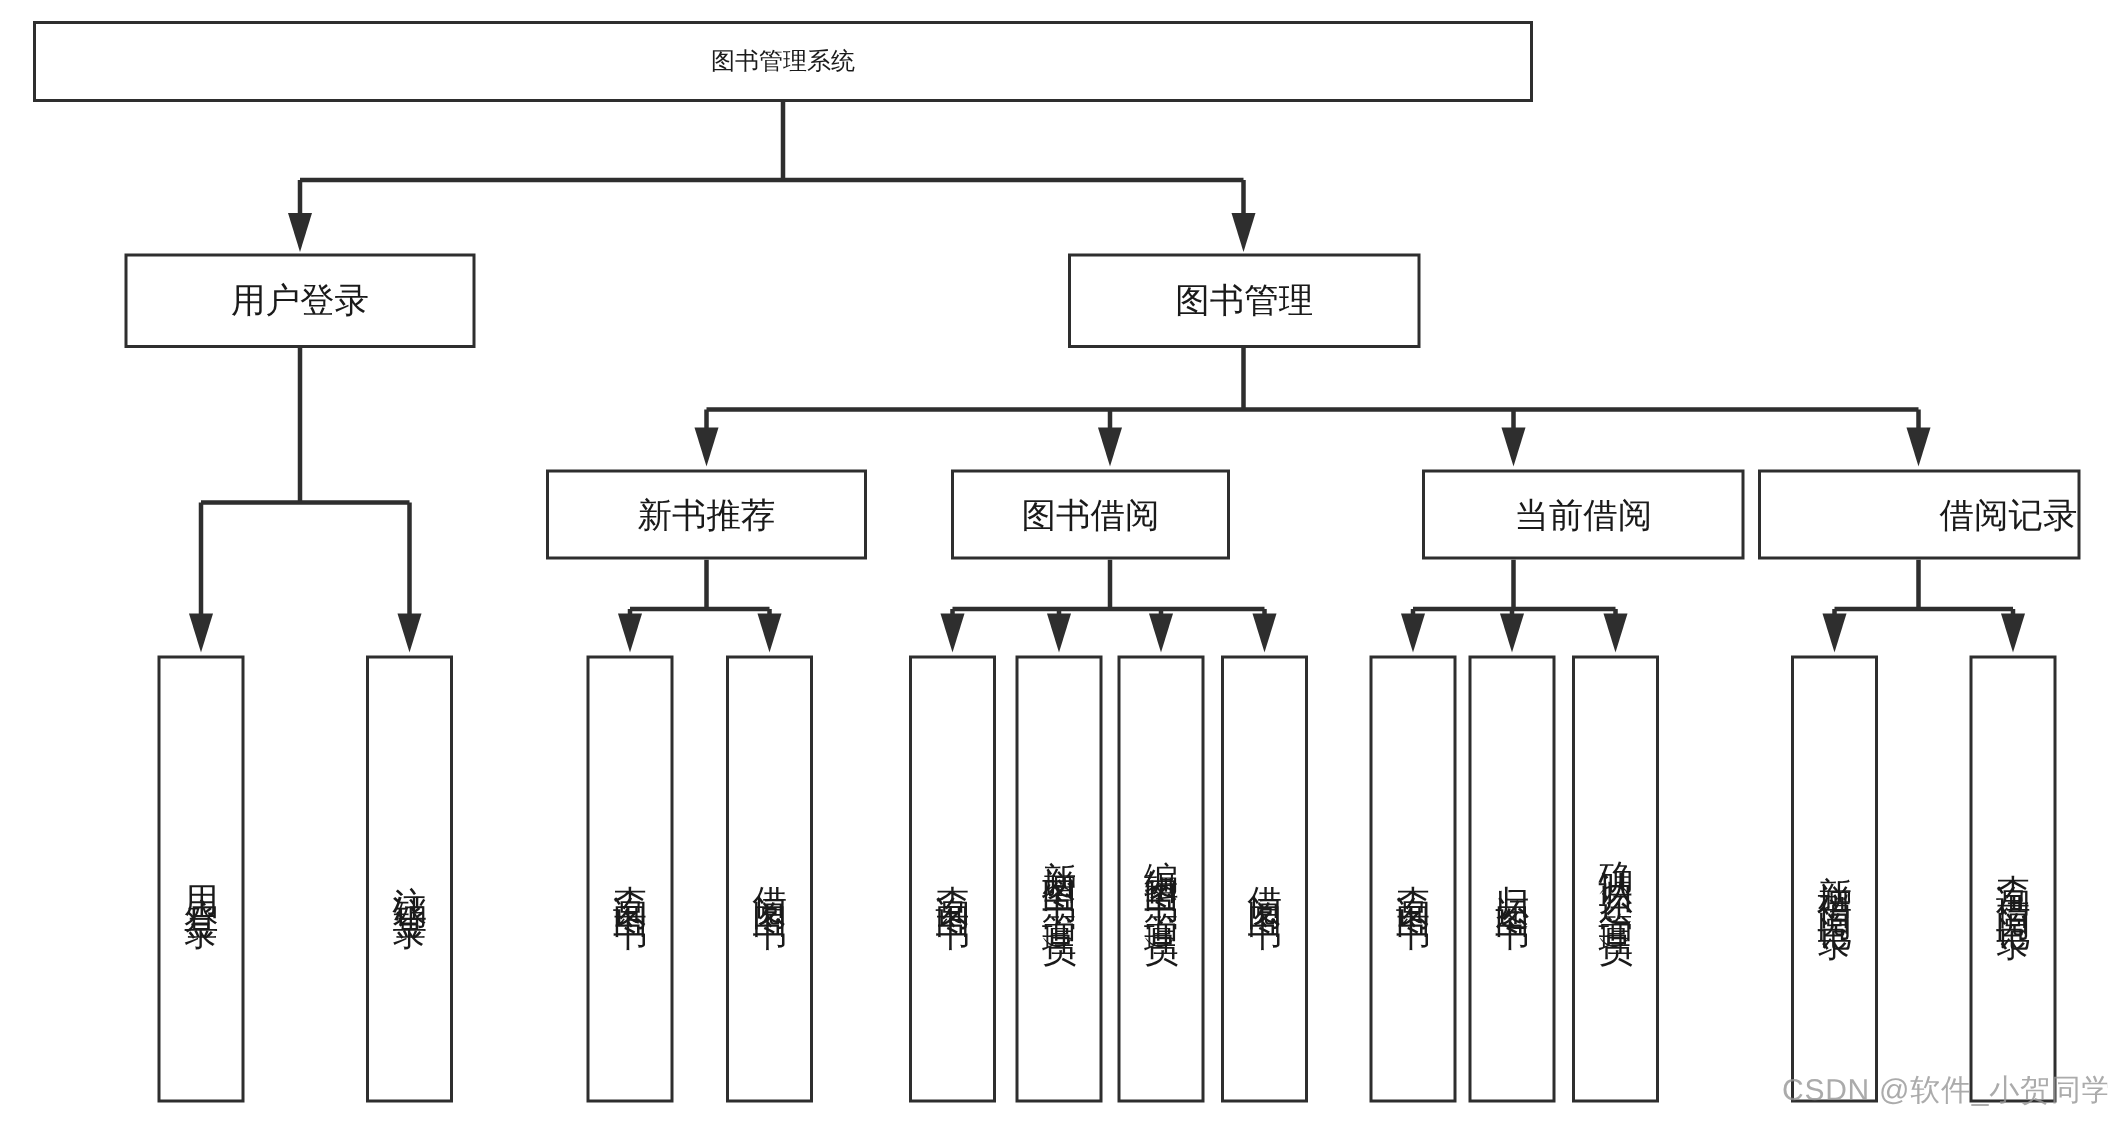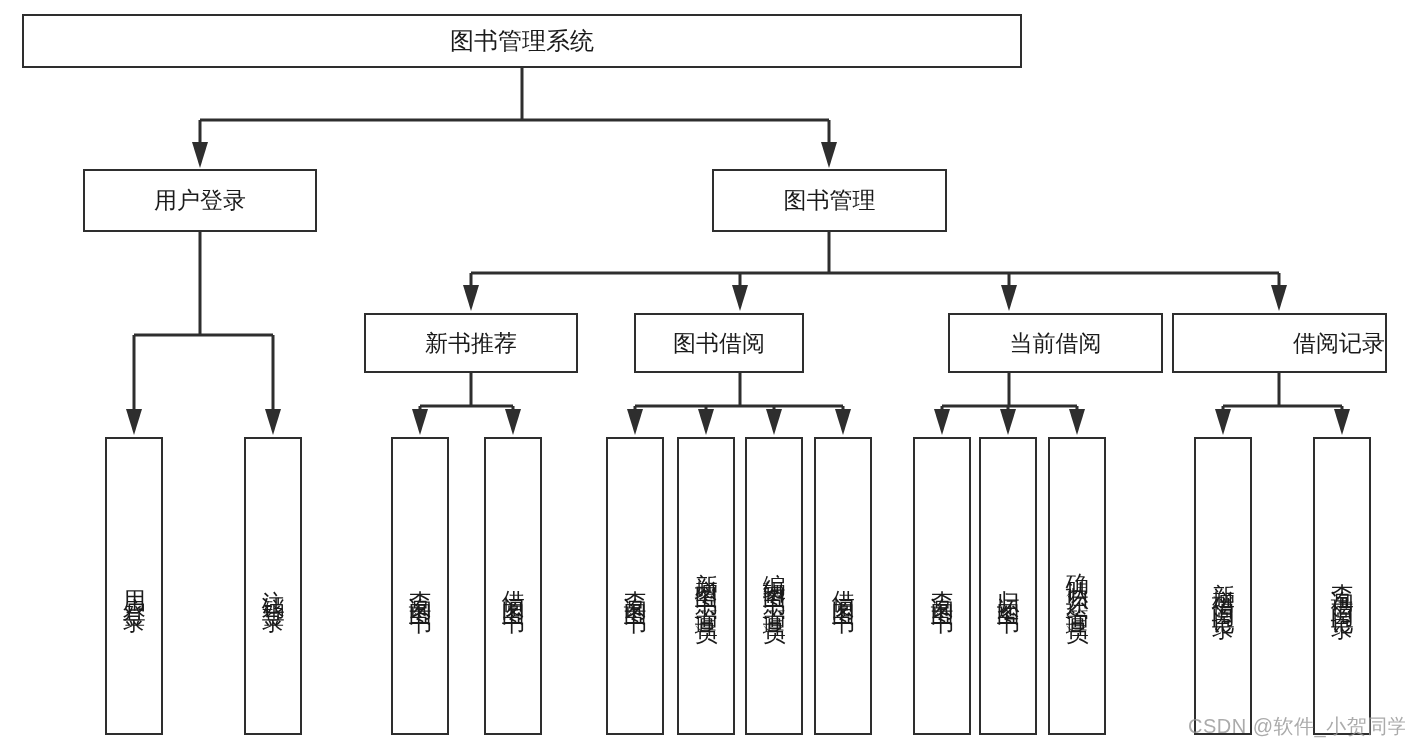--- a/index.html
+++ b/index.html
@@ -27,21 +27,21 @@
     background: #ffffff;
     border: 2.5px solid #2e2e2e;
     display: flex;
     align-items: center;
     justify-content: center;
     color: #1a1a1a;
     z-index: 2;
   }
   .node-root {
     border-width: 2px;
-    font-size: 24px;
+    font-size: 16px;
     font-family: Liberation Serif, serif;
   }
   .node-h {
     font-size: 23px;
   }
   .node-v .vtext {
     writing-mode: vertical-rl;
     font-size: 23px;
     letter-spacing: 7px;
     line-height: 1.1;
@@ -111,21 +111,21 @@
   <div class="node node-h" style="left:83px; top:169px; width:234px; height:63px;">
     <span>用户登录</span>
   </div>
   <div class="node node-h" style="left:712px; top:169px; width:235px; height:63px;">
     <span>图书管理</span>
   </div>
 
   <div class="node node-h" style="left:364px; top:313px; width:214px; height:60px;text-align:right;">
     <span>新书推荐</span>
   </div>
-  <div class="node node-h" style="left:634px; top:313px; width:170px; height:60px;">
+  <div class="node node-h" style="left:634px; top:313px; width:186px; height:60px;">
     <span>图书借阅</span>
   </div>
   <div class="node node-h" style="left:948px; top:313px; width:215px; height:60px;">
     <span>当前借阅</span>
   </div>
   <div class="node node-h" style="left:1172px; top:313px; width:215px; height:60px;justify-content:flex-end;">
     <span>借阅记录</span>
   </div>
 
   <div class="node node-v" style="left:105px; top:437px; width:58px; height:298px;">

